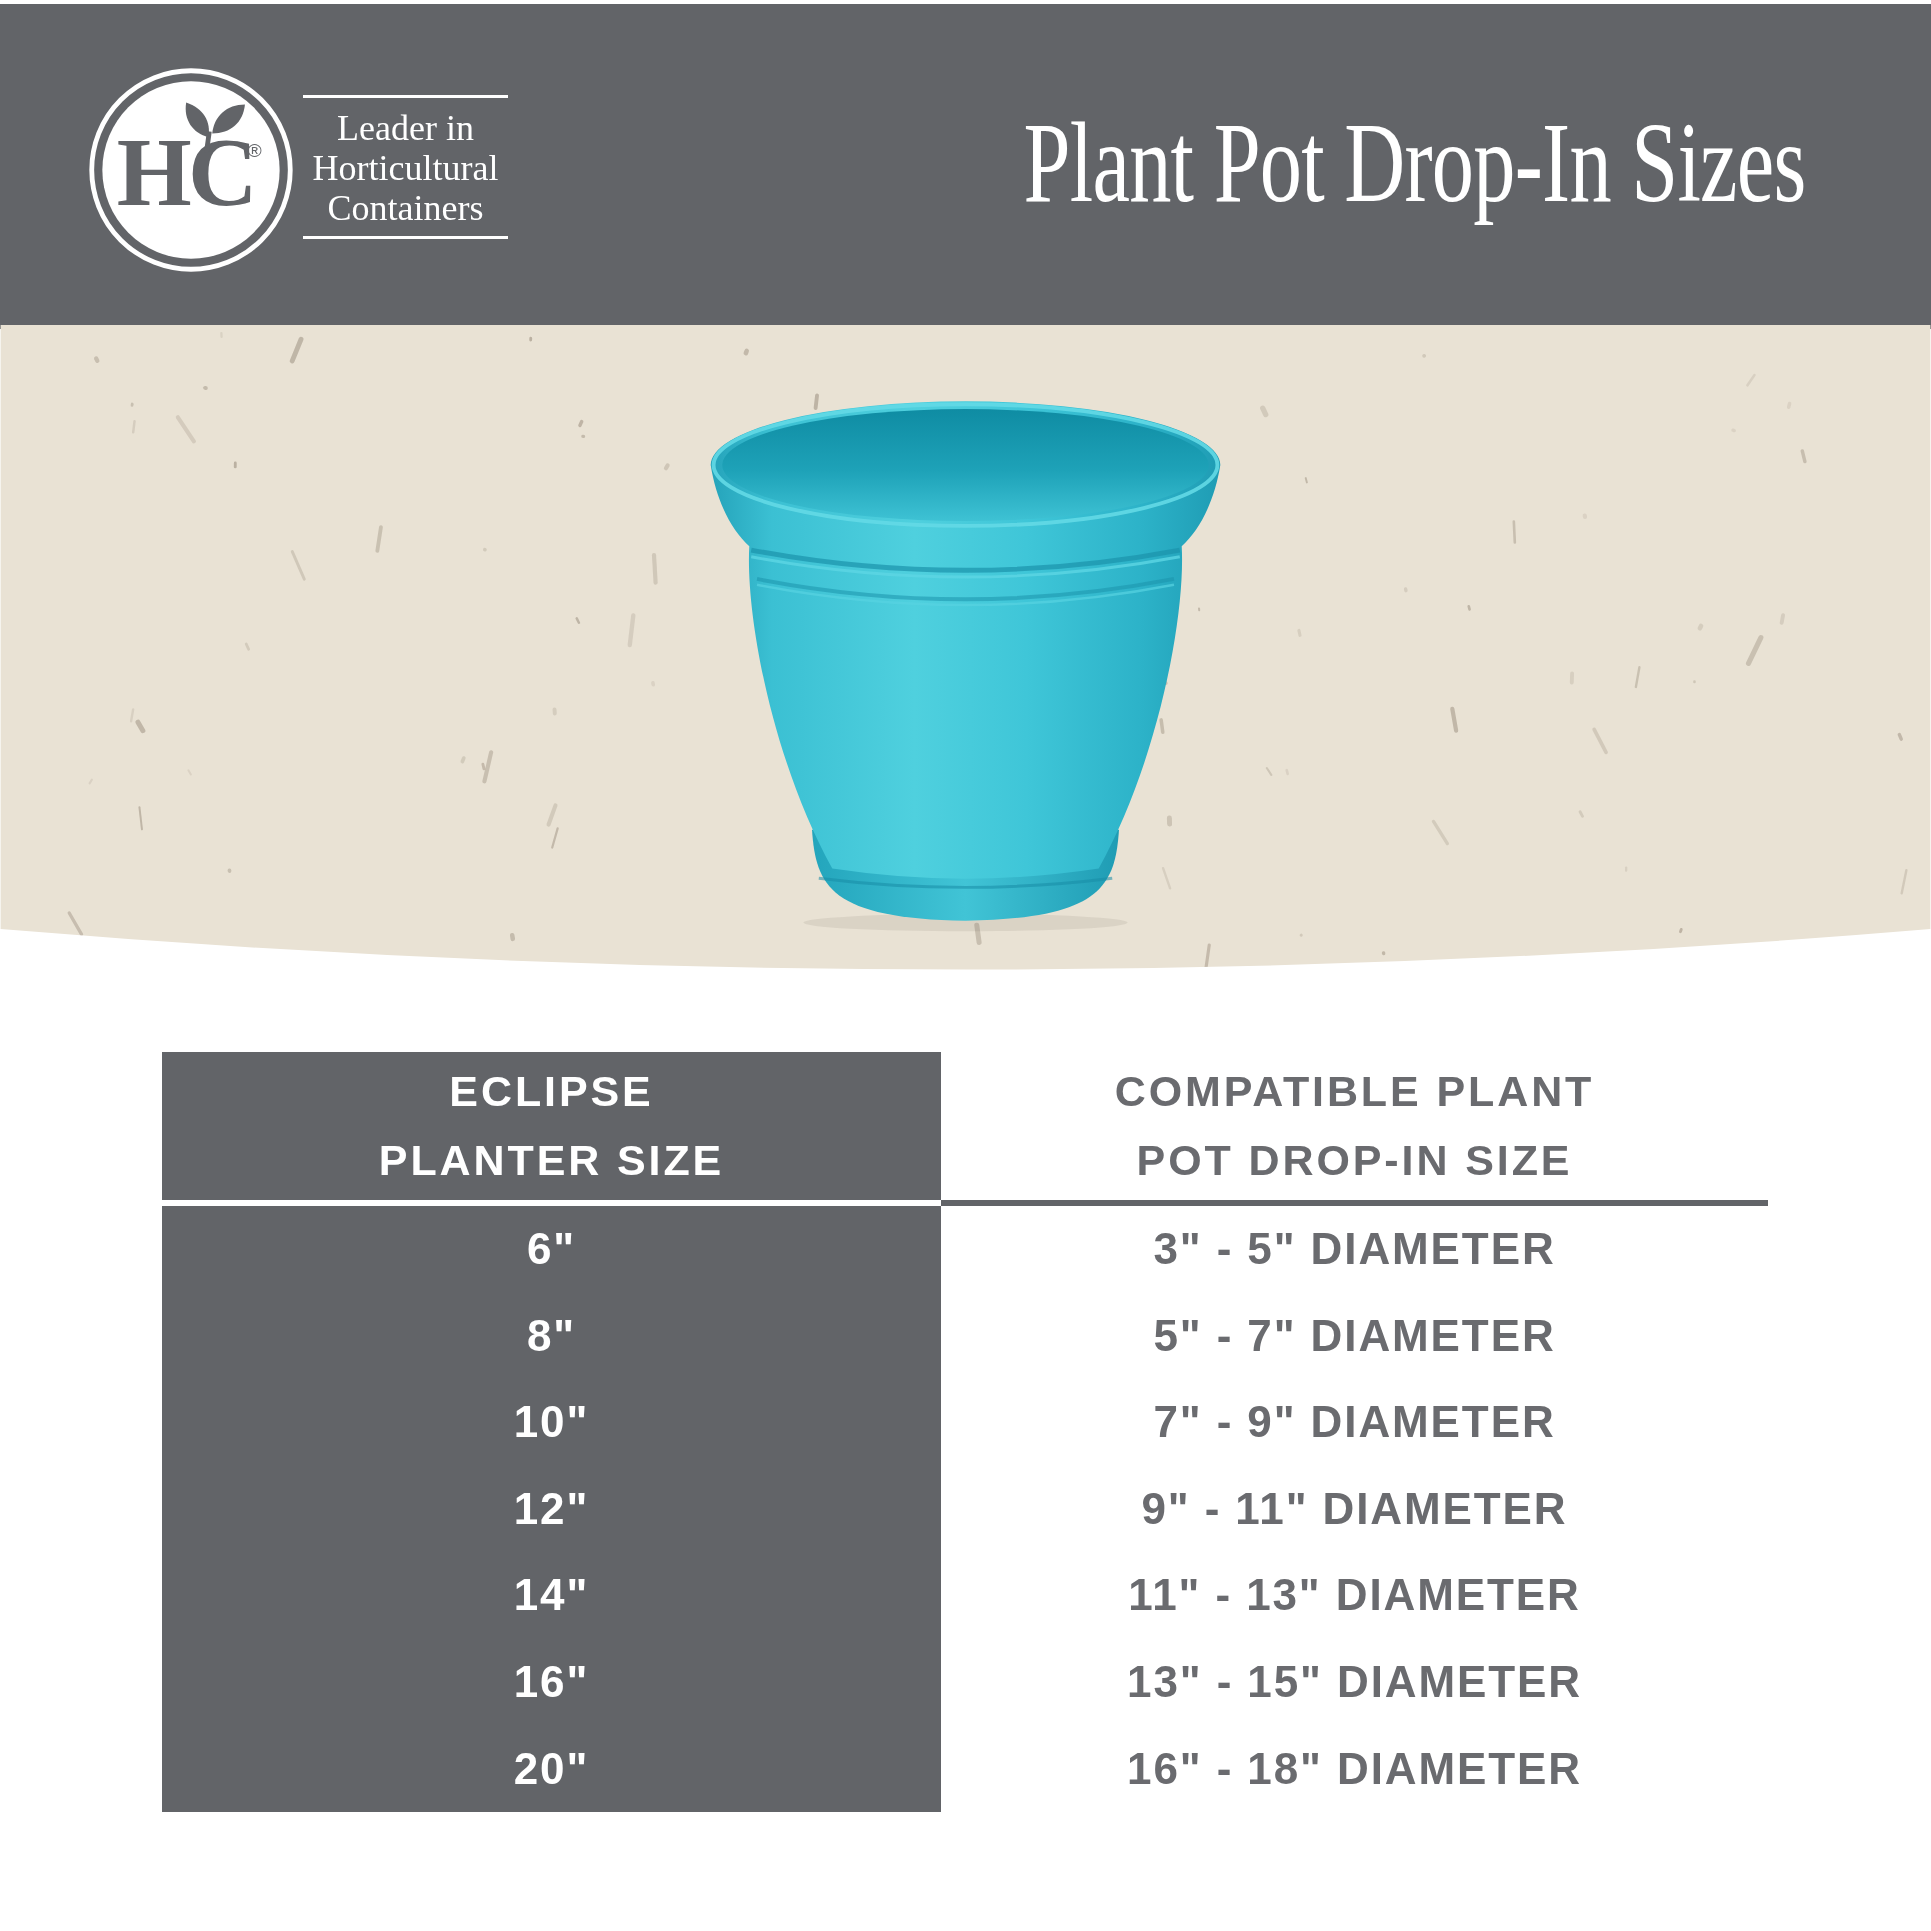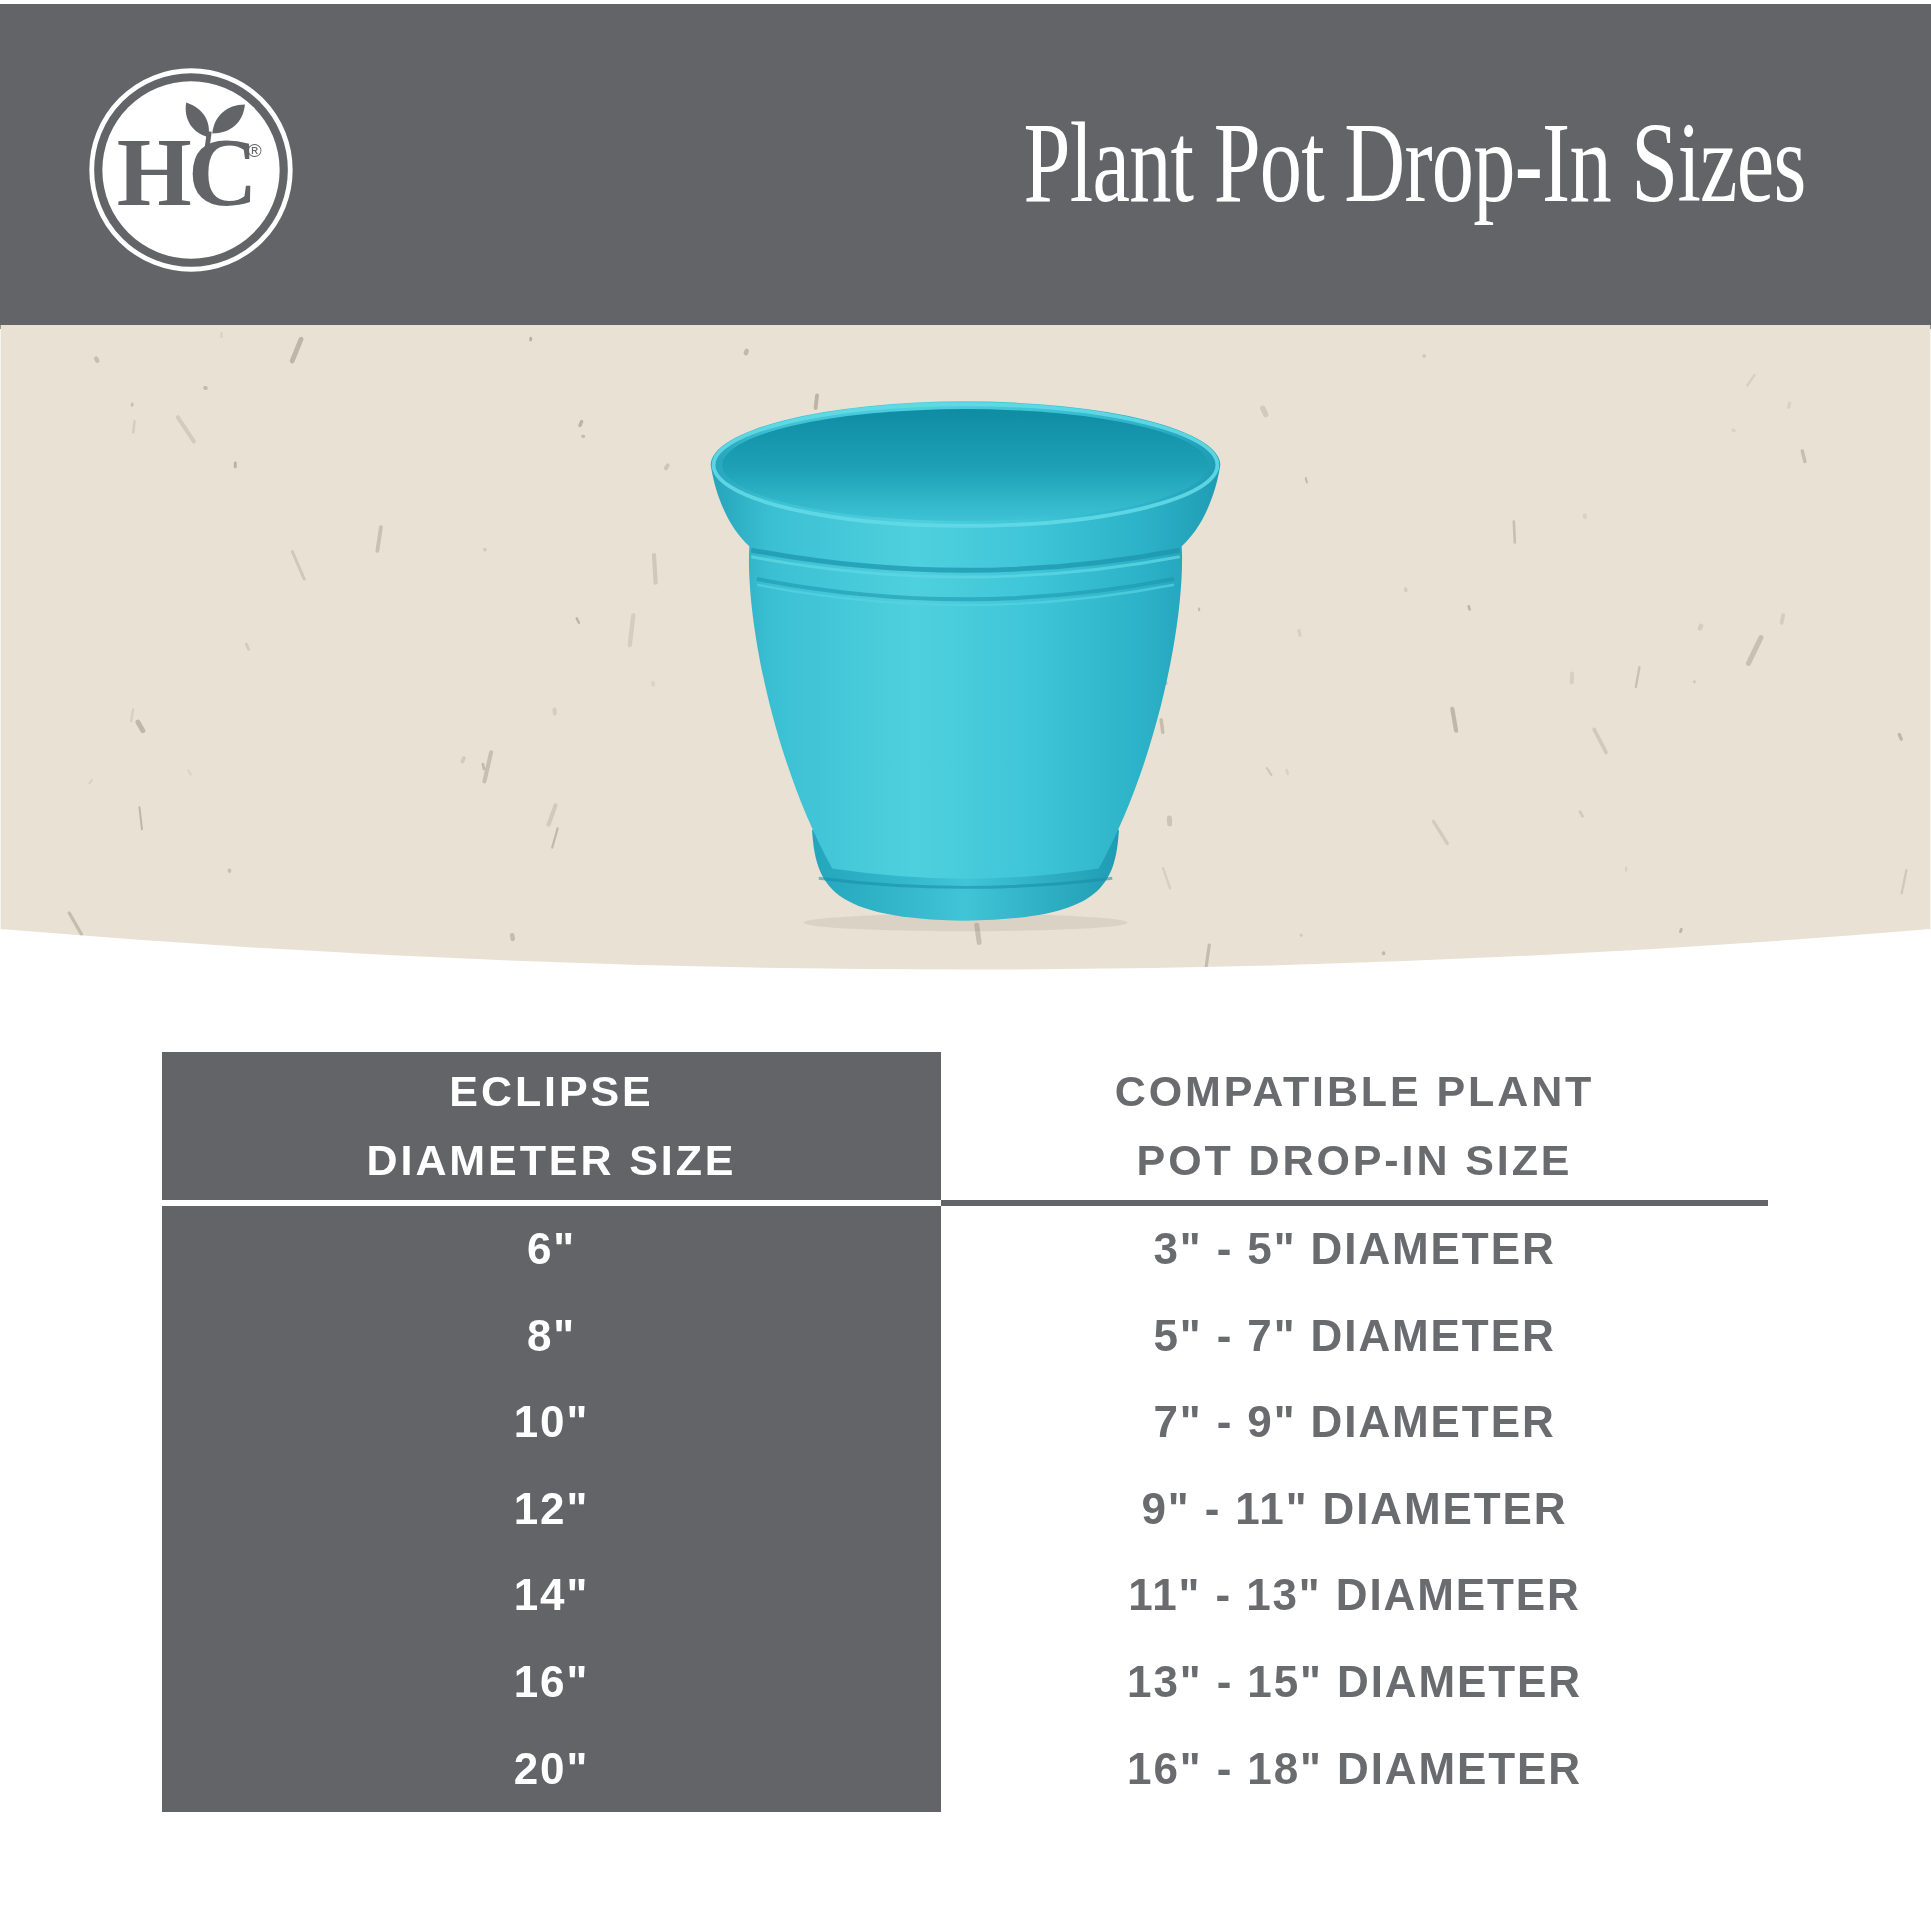--- a/index.html
+++ b/index.html
@@ -66,20 +66,25 @@
     <circle cx="110" cy="110" r="92" fill="#ffffff"></circle>
     <text x="104" y="146" text-anchor="middle" font-family="Liberation Serif, DejaVu Serif, serif" font-weight="bold" font-size="100" letter-spacing="-4" fill="#626468">HC</text>
     <g fill="#626468">
       <path d="M126,92 C127,84 128,78 129,70" stroke="#626468" stroke-width="5" fill="none"></path>
       <path d="M128,76 C112,72 102,58 105,40 C123,46 131,60 128,76 Z"></path>
       <path d="M132,72 C134,54 147,42 166,42 C164,61 151,72 132,72 Z"></path>
     </g>
     <text x="176" y="96" text-anchor="middle" font-size="20" fill="#626468" font-family="Liberation Sans, DejaVu Sans, sans-serif">®</text>
   </svg>
 
+  <div class="brand-tagline">
+    <div>Leader in</div>
+    <div>Horticultural</div>
+    <div>Containers</div>
+  </div>
 
   <div class="page-title">Plant Pot Drop-In Sizes</div>
 </div>
 
 <svg class="beige-svg" width="1931" height="687" viewBox="0 0 2000 712">
   <defs>
     <clipPath id="beigeClip">
       <path d="M0,0 H2000 V626 Q1000,710 0,626 Z"></path>
     </clipPath>
   </defs>
@@ -217,21 +222,21 @@
     <ellipse cx="280" cy="84" rx="261" ry="63" fill="none" stroke="#63d9e6" stroke-width="4" opacity="0.9"></ellipse>
   </g>
 </svg>
 
 <div class="size-table">
   <div class="left-col-bg"></div>
 
   <div class="col col-left">
     <div class="col-header">
       <div class="hline">ECLIPSE</div>
-      <div class="hline">DIAMETER SIZE</div>
+      <div class="hline">PLANTER SIZE</div>
     </div>
     <div class="sep sep-left"></div>
     <div class="cells">
         <div class="cell">6"</div>
         <div class="cell">8"</div>
         <div class="cell">10"</div>
         <div class="cell">12"</div>
         <div class="cell">14"</div>
         <div class="cell">16"</div>
         <div class="cell">20"</div>

